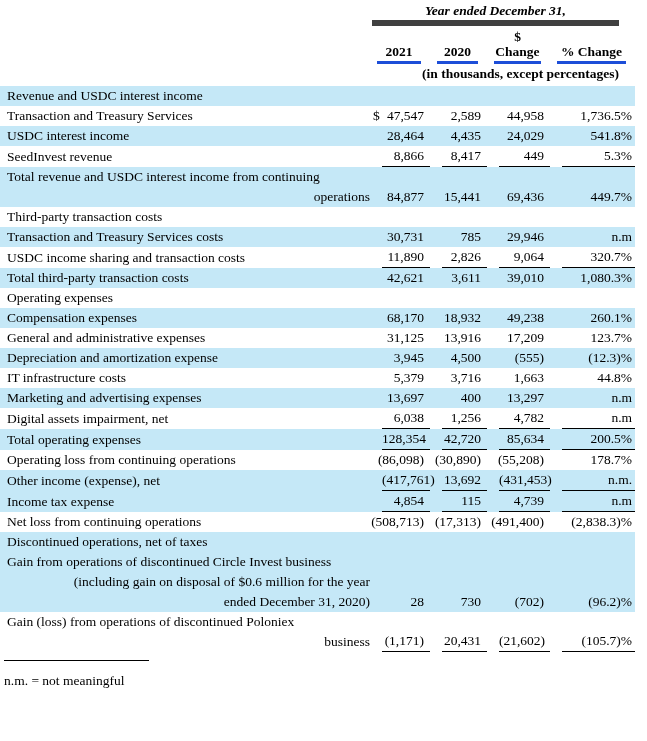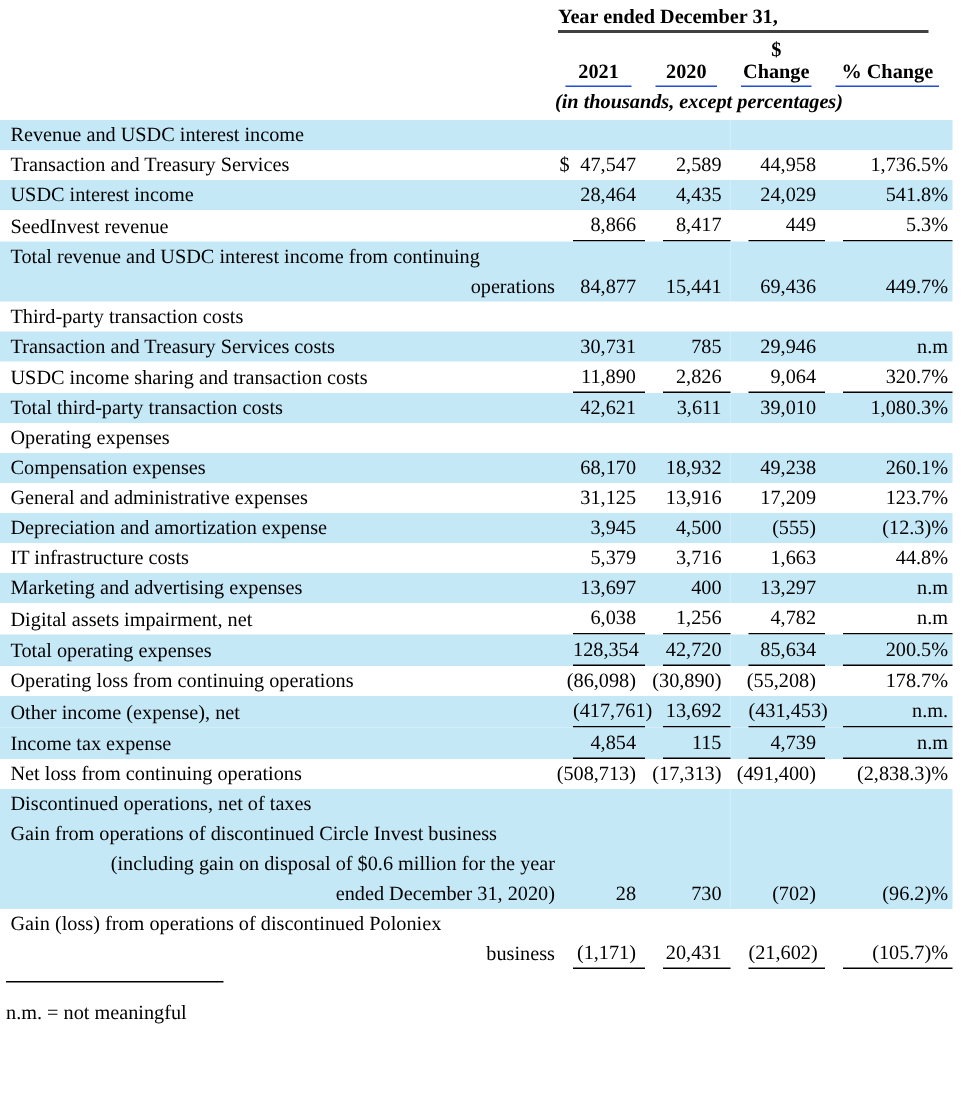--- a/index.html
+++ b/index.html
@@ -22,42 +22,42 @@
   }
   col.c-label  { width: 370px; }
   col.c-2021   { width: 60px; }
   col.c-2020   { width: 57px; }
   col.c-chg    { width: 63px; }
   col.c-pct    { width: 85px; }
 
   thead td { vertical-align: bottom; padding: 0; }
   .group-title-span {
     display: block;
-    text-align: left;
+    text-align: center;
     font-weight: bold;
-    border-bottom: 2px solid #404040;
+    border-bottom: 6px solid #404040;
     margin: 0 16px 0 2px;
     padding: 1px 0 2px 0;
     line-height: 15px;
+    font-style: italic;
   }
   .colhead-span {
     display: block;
     text-align: center;
     font-weight: bold;
-    border-bottom: 1px solid #1d4ed8;
+    border-bottom: 3px solid #1d4ed8;
     margin: 0 9px 0 7px;
     padding: 3px 0 2px 0;
     line-height: 15px;
   }
   .units-note-cell {
-    text-align: left;
+    text-align: right;
     font-weight: bold;
     padding: 2px 16px 4px 0 !important;
     line-height: 16px;
-    font-style: italic;
   }
 
   tbody td { vertical-align: bottom; padding: 0; }
   tbody tr.shaded { background: var(--hl, #c5e8f7); }
   td.label { padding-left: 7px; }
   td.label div { line-height: 20px; }
   td.label div.cont { padding-left: 14px; text-align: right; }
   td.num { text-align: right; }
   .v {
     display: block;

